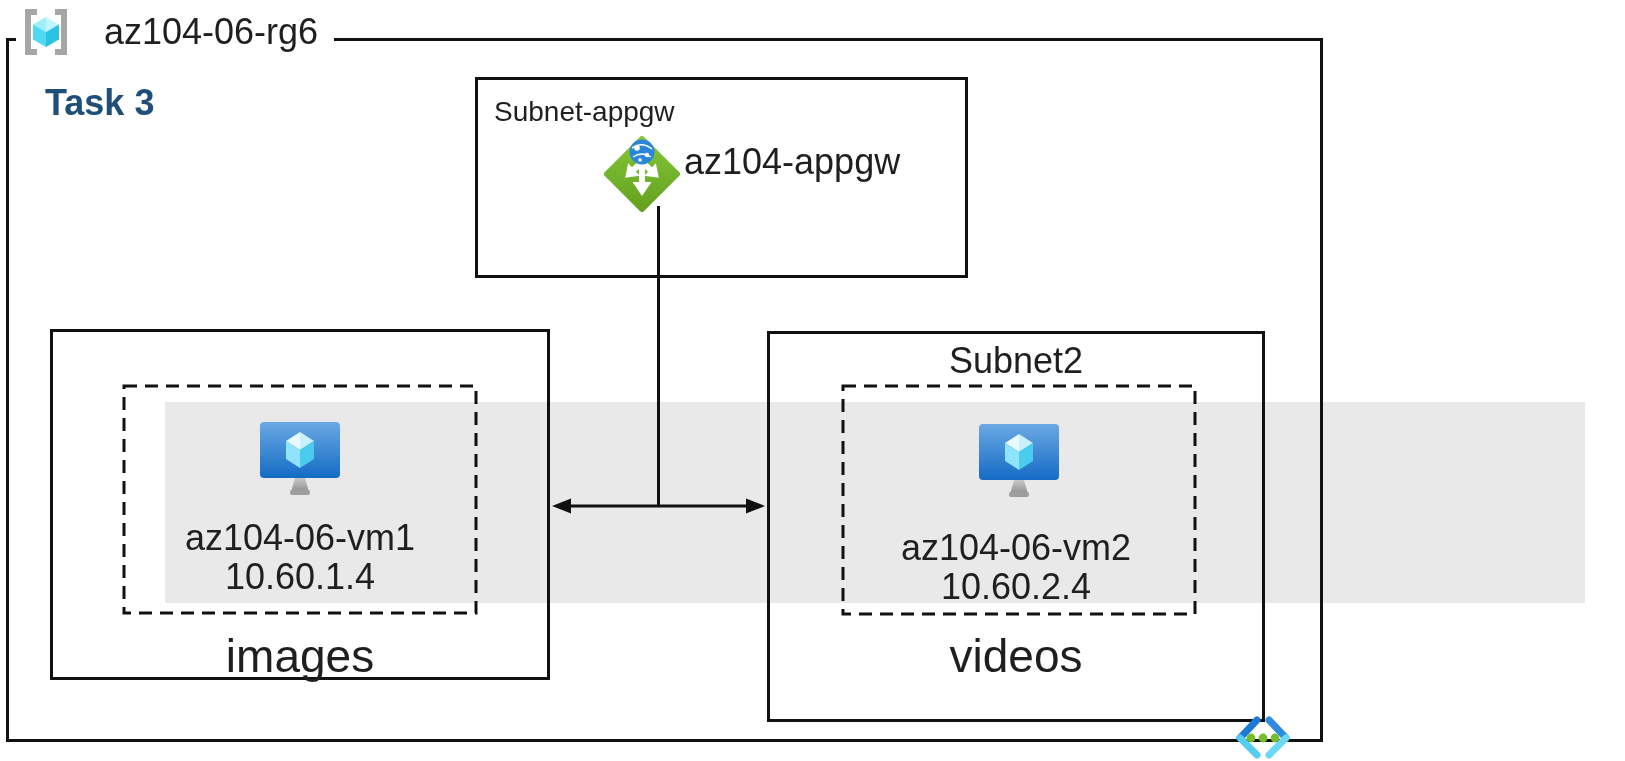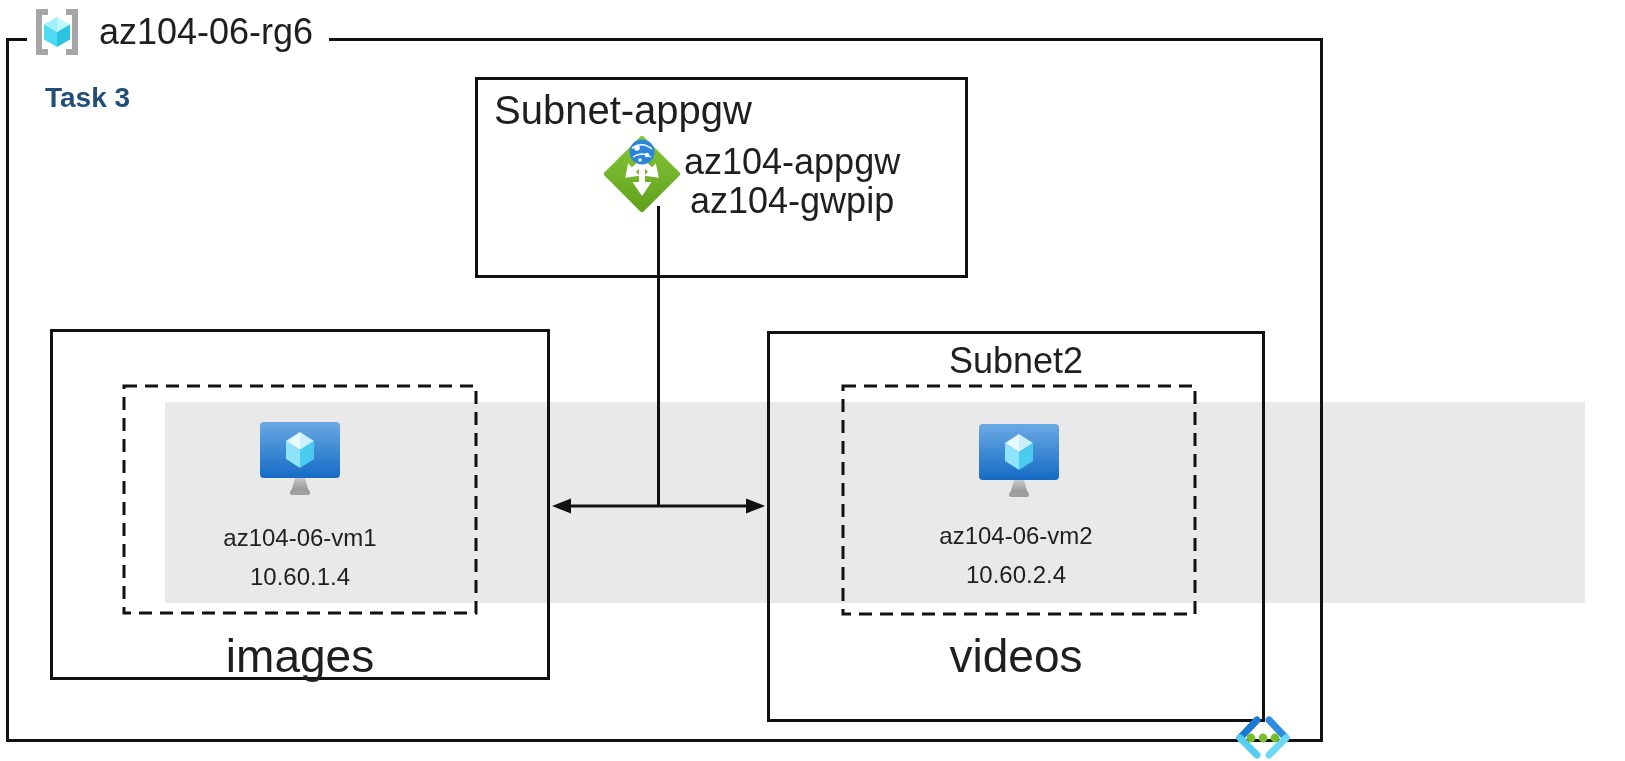--- a/index.html
+++ b/index.html
@@ -17,44 +17,44 @@
   .abs{position:absolute;}
 
   
   .band{left:165px;top:402px;width:1420px;height:201px;background:var(--band-gray);z-index:0;}
   .band-label{left:1330px;top:464px;width:255px;height:44px;line-height:44px;
     text-align:center;font-size:40px;z-index:1;}
 
   
   .rg-box{left:6px;top:38px;width:1317px;height:704px;border:3px solid var(--line-black);
     background:transparent;z-index:1;}
-  .rg-header{left:27px;top:4px;height:56px;display:flex;align-items:center;gap:16px;
+  .rg-header{left:16px;top:4px;height:56px;display:flex;align-items:center;gap:32px;
     padding:0 16px 0 4px;background:#ffffff;z-index:3;}
   .rg-title{font-size:36px;white-space:nowrap;}
 
-  .task-label{left:45px;top:82px;font-size:28px;font-weight:bold;color:var(--accent-blue);z-index:2;}
+  .task-label{left:45px;top:82px;font-size:36px;font-weight:bold;color:var(--accent-blue);z-index:2;}
 
   
   .solid-box{border:3px solid var(--line-black);background:transparent;z-index:2;}
   .box-title{position:absolute;left:0;top:6px;width:100%;text-align:center;font-size:36px;}
 
   .appgw-box{left:475px;top:77px;width:493px;height:201px;}
-  .appgw-title{position:absolute;left:16px;top:8px;font-size:40px;}
+  .appgw-title{position:absolute;left:16px;top:16px;font-size:28px;}
   .appgw-icon{position:absolute;left:126px;top:56px;}
   .appgw-lines{position:absolute;left:206px;top:62px;font-size:36px;line-height:39px;text-align:center;}
 
   .subnet1-box{left:50px;top:329px;width:500px;height:351px;}
   .subnet2-box{left:767px;top:331px;width:498px;height:391px;}
 
   .vm-icon1{left:258px;top:422px;z-index:2;}
   .vm-icon2{left:977px;top:424px;z-index:2;}
   .vm-text{position:absolute;left:0;width:100%;text-align:center;
-    font-size:24px;line-height:39px;z-index:2;}
+    font-size:36px;line-height:39px;z-index:2;}
   .vm-text-1{top:186px;}
-  .vm-text-2{top:182px;}
+  .vm-text-2{top:194px;}
   .storage-label{position:absolute;left:0;width:100%;text-align:center;font-size:46px;}
   .storage-1{top:297px;}
   .storage-2{top:295px;}
 
   .overlay-svg{left:0;top:0;width:1625px;height:761px;z-index:2;pointer-events:none;}
   .vnet-icon{left:1230px;top:708px;z-index:3;}
 </style>
 </head>
 <body>
 
@@ -108,21 +108,20 @@
         <circle cx="38" cy="16" r="12.5" fill="#2B86D9"></circle>
         <path d="M28,12 Q38,5 48,13" fill="none" stroke="#ffffff" stroke-width="1.6"></path>
         <path d="M29,21 Q38,15 47,21" fill="none" stroke="#ffffff" stroke-width="1.4"></path>
         <circle cx="33" cy="12" r="2.8" fill="#ffffff"></circle>
         <circle cx="43" cy="19" r="2.2" fill="#ffffff"></circle>
         <circle cx="36" cy="24" r="1.8" fill="#ffffff"></circle>
       </g>
     </svg>
     <div class="appgw-lines">
       <div>az104-appgw</div>
-      <div>az104-gwpip</div>
     </div>
   </div>
 
   <div class="abs solid-box subnet1-box">
     <div class="vm-text vm-text-1">
       <div>az104-06-vm1</div>
       <div>10.60.1.4</div>
     </div>
     <div class="storage-label storage-1">images</div>
   </div>

